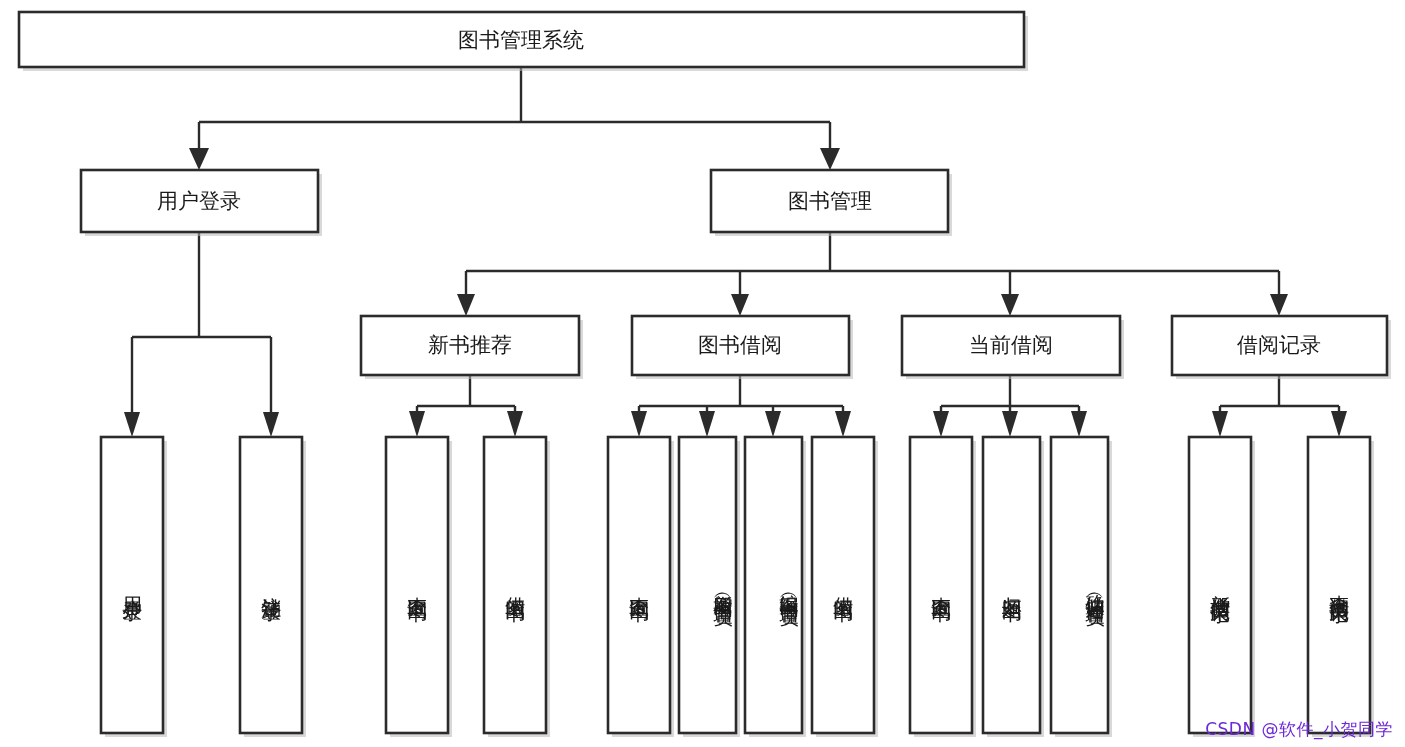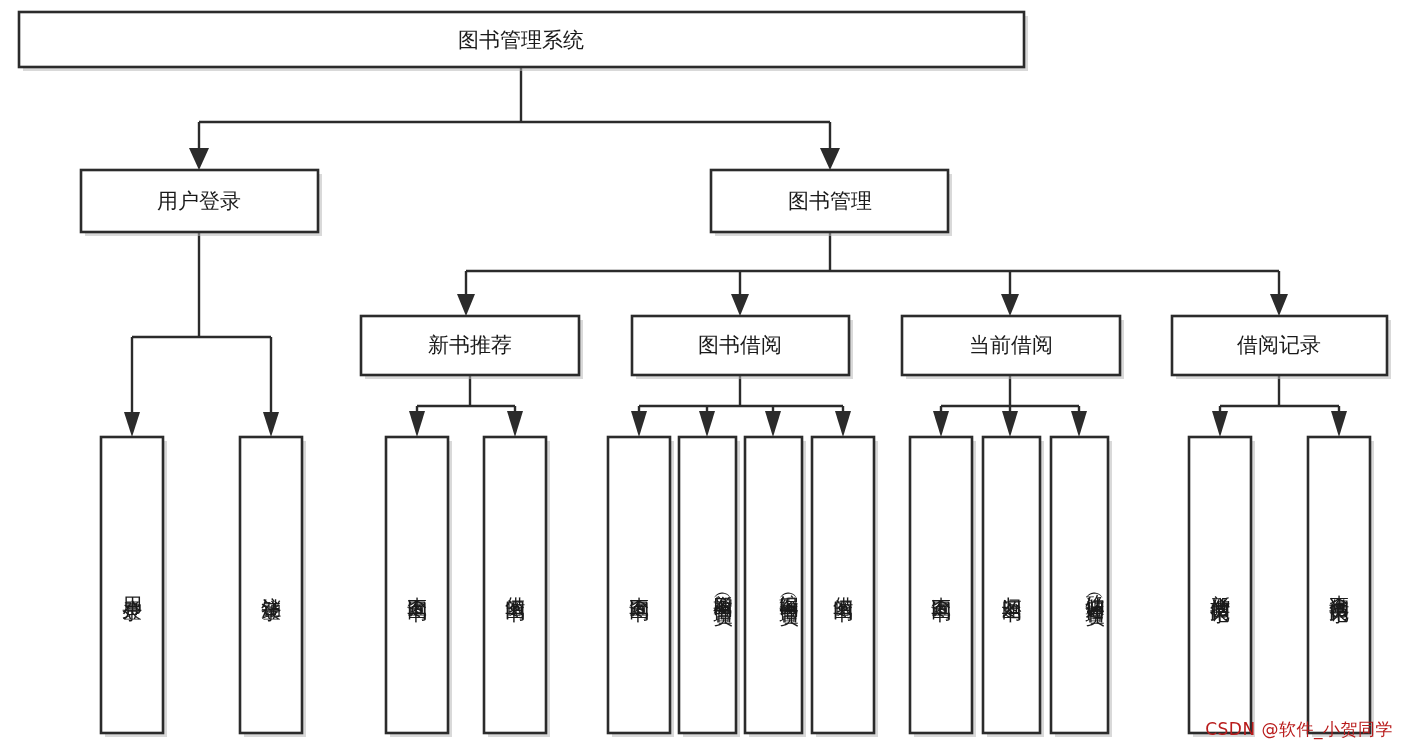--- a/index.html
+++ b/index.html
@@ -71,21 +71,21 @@
     text-align: center;
     pointer-events: none;
     white-space: nowrap;
   }
   .watermark {
     position: absolute;
     right: 12px;
     bottom: 6px;
     font-family: "DejaVu Sans", "Liberation Sans", sans-serif;
     font-size: 17px;
-    color: #b91c1c;
+    color: #6d28d9;
     letter-spacing: 0.5px;
     white-space: nowrap;
   }
 </style>
 </head>
 <body>
 
 <div id="page">
 
   <svg id="chart" viewBox="0 0 1405 747">

